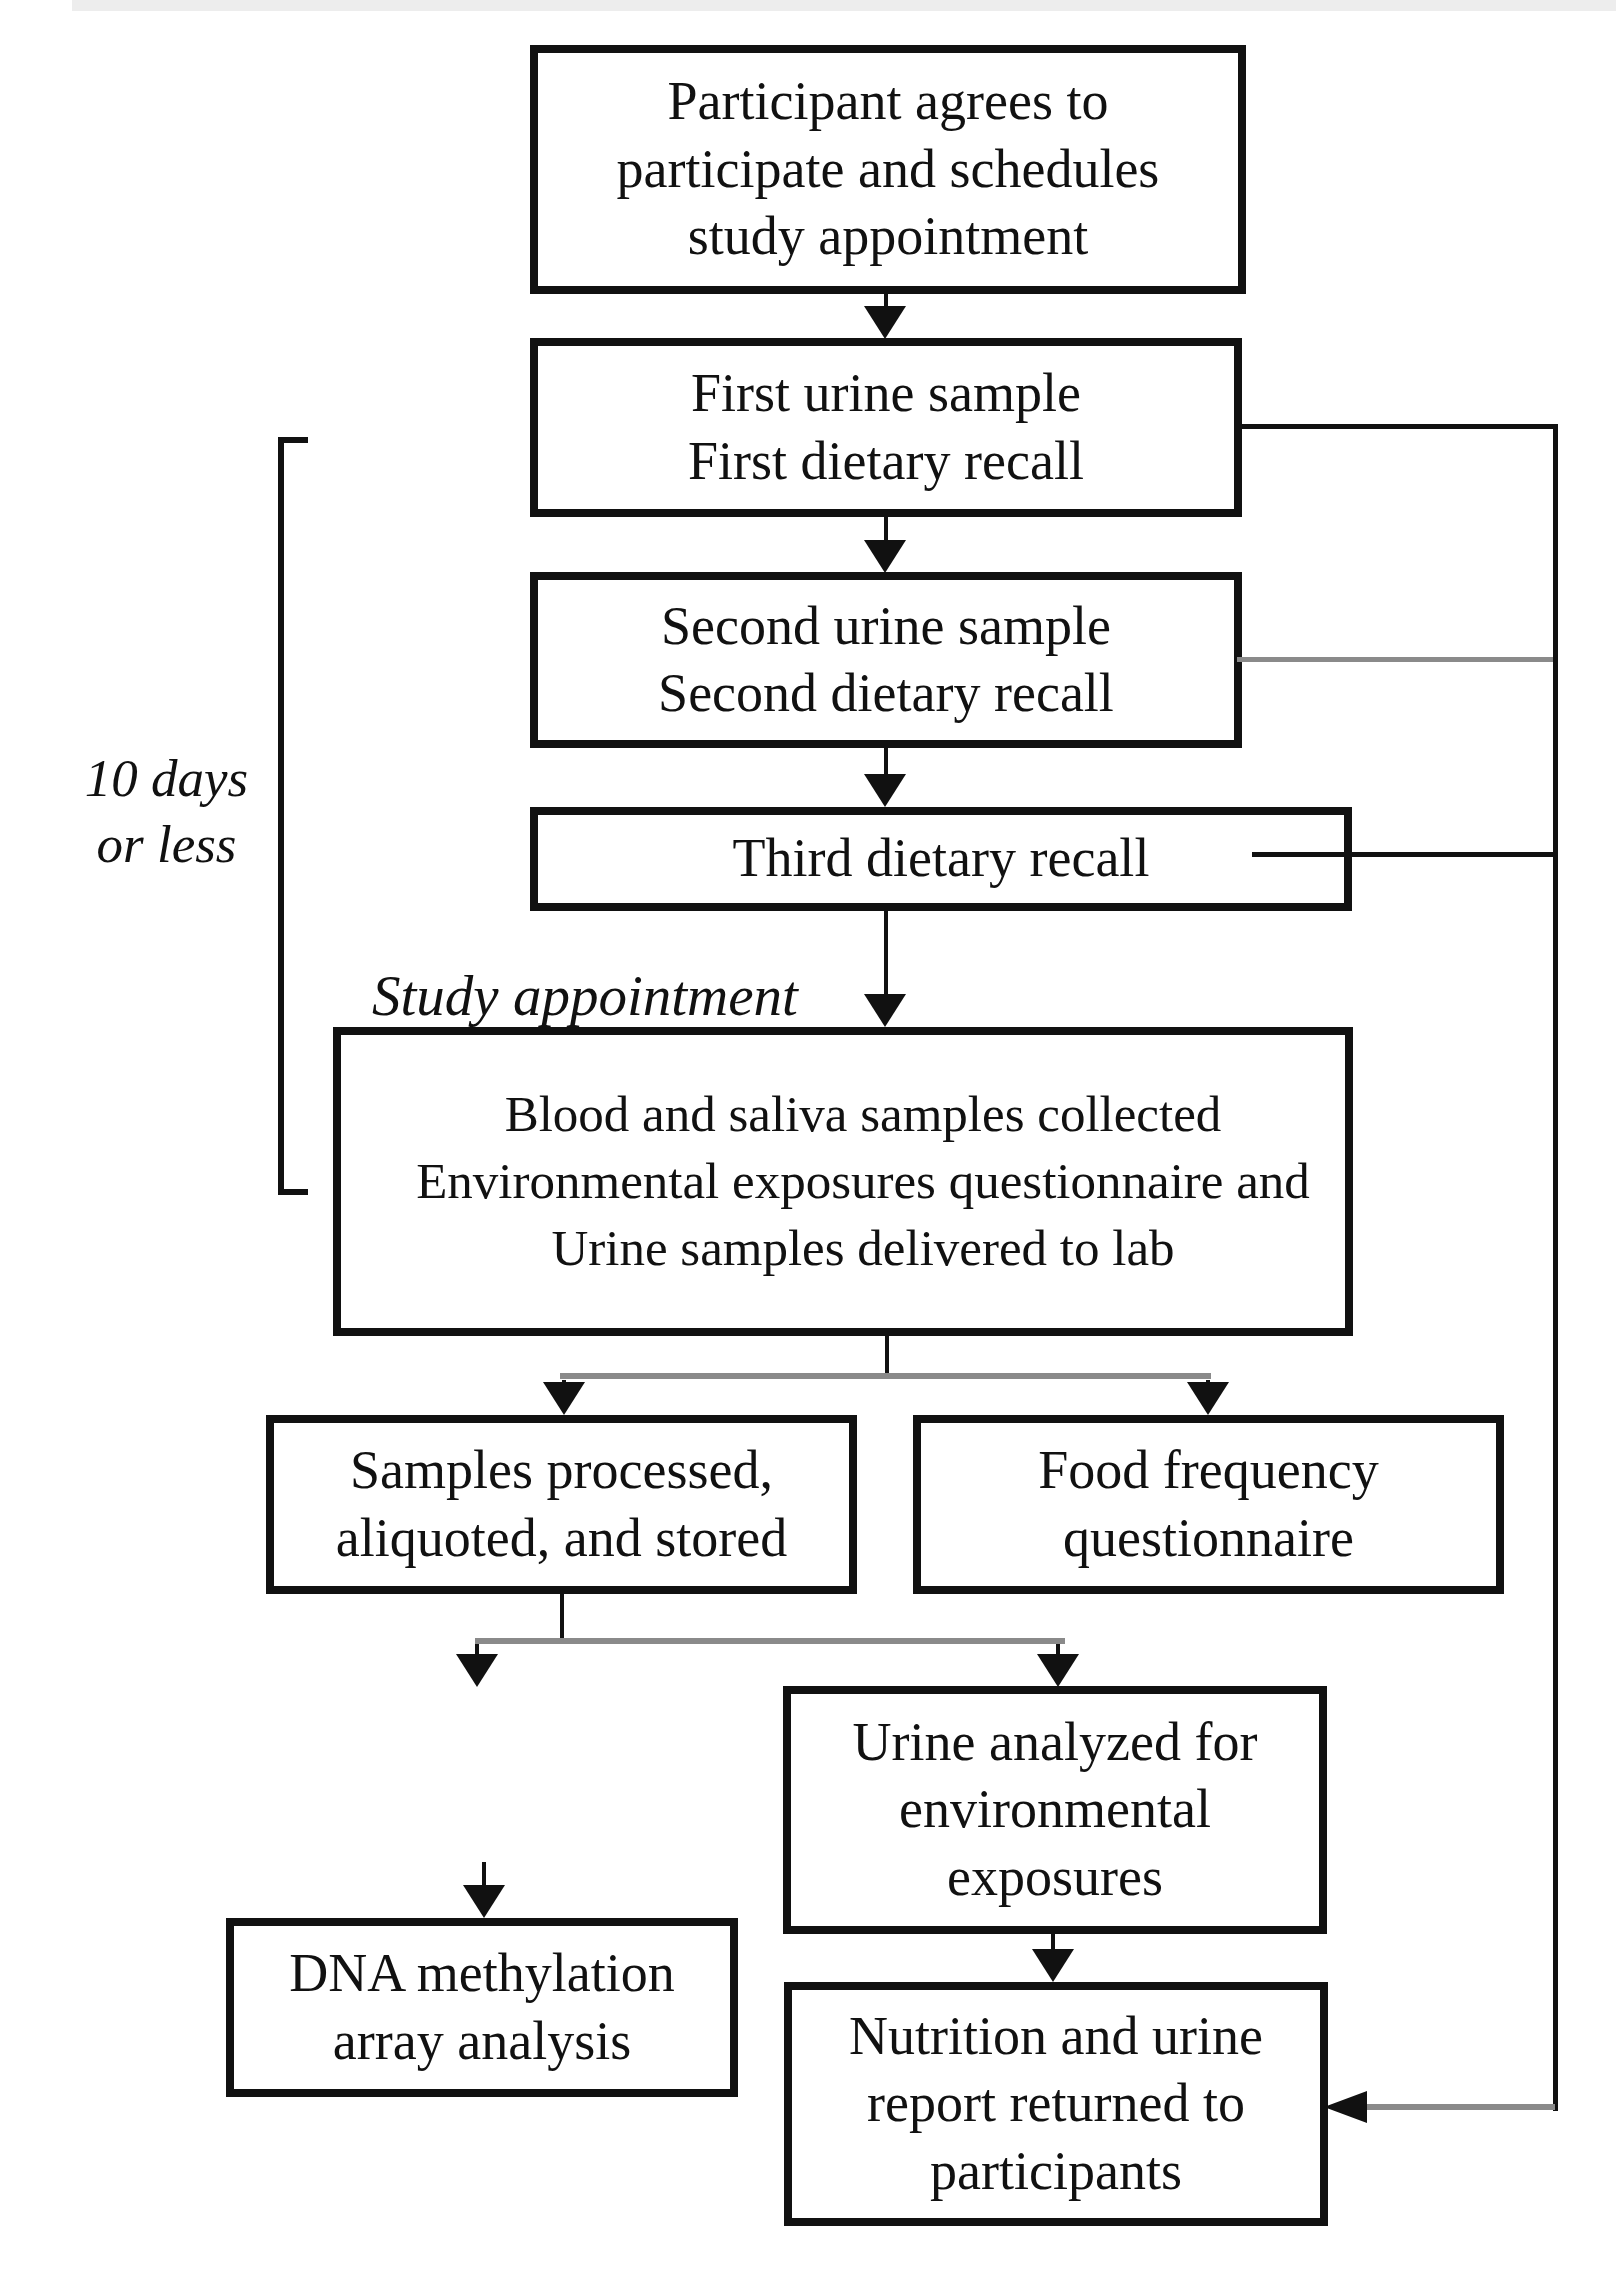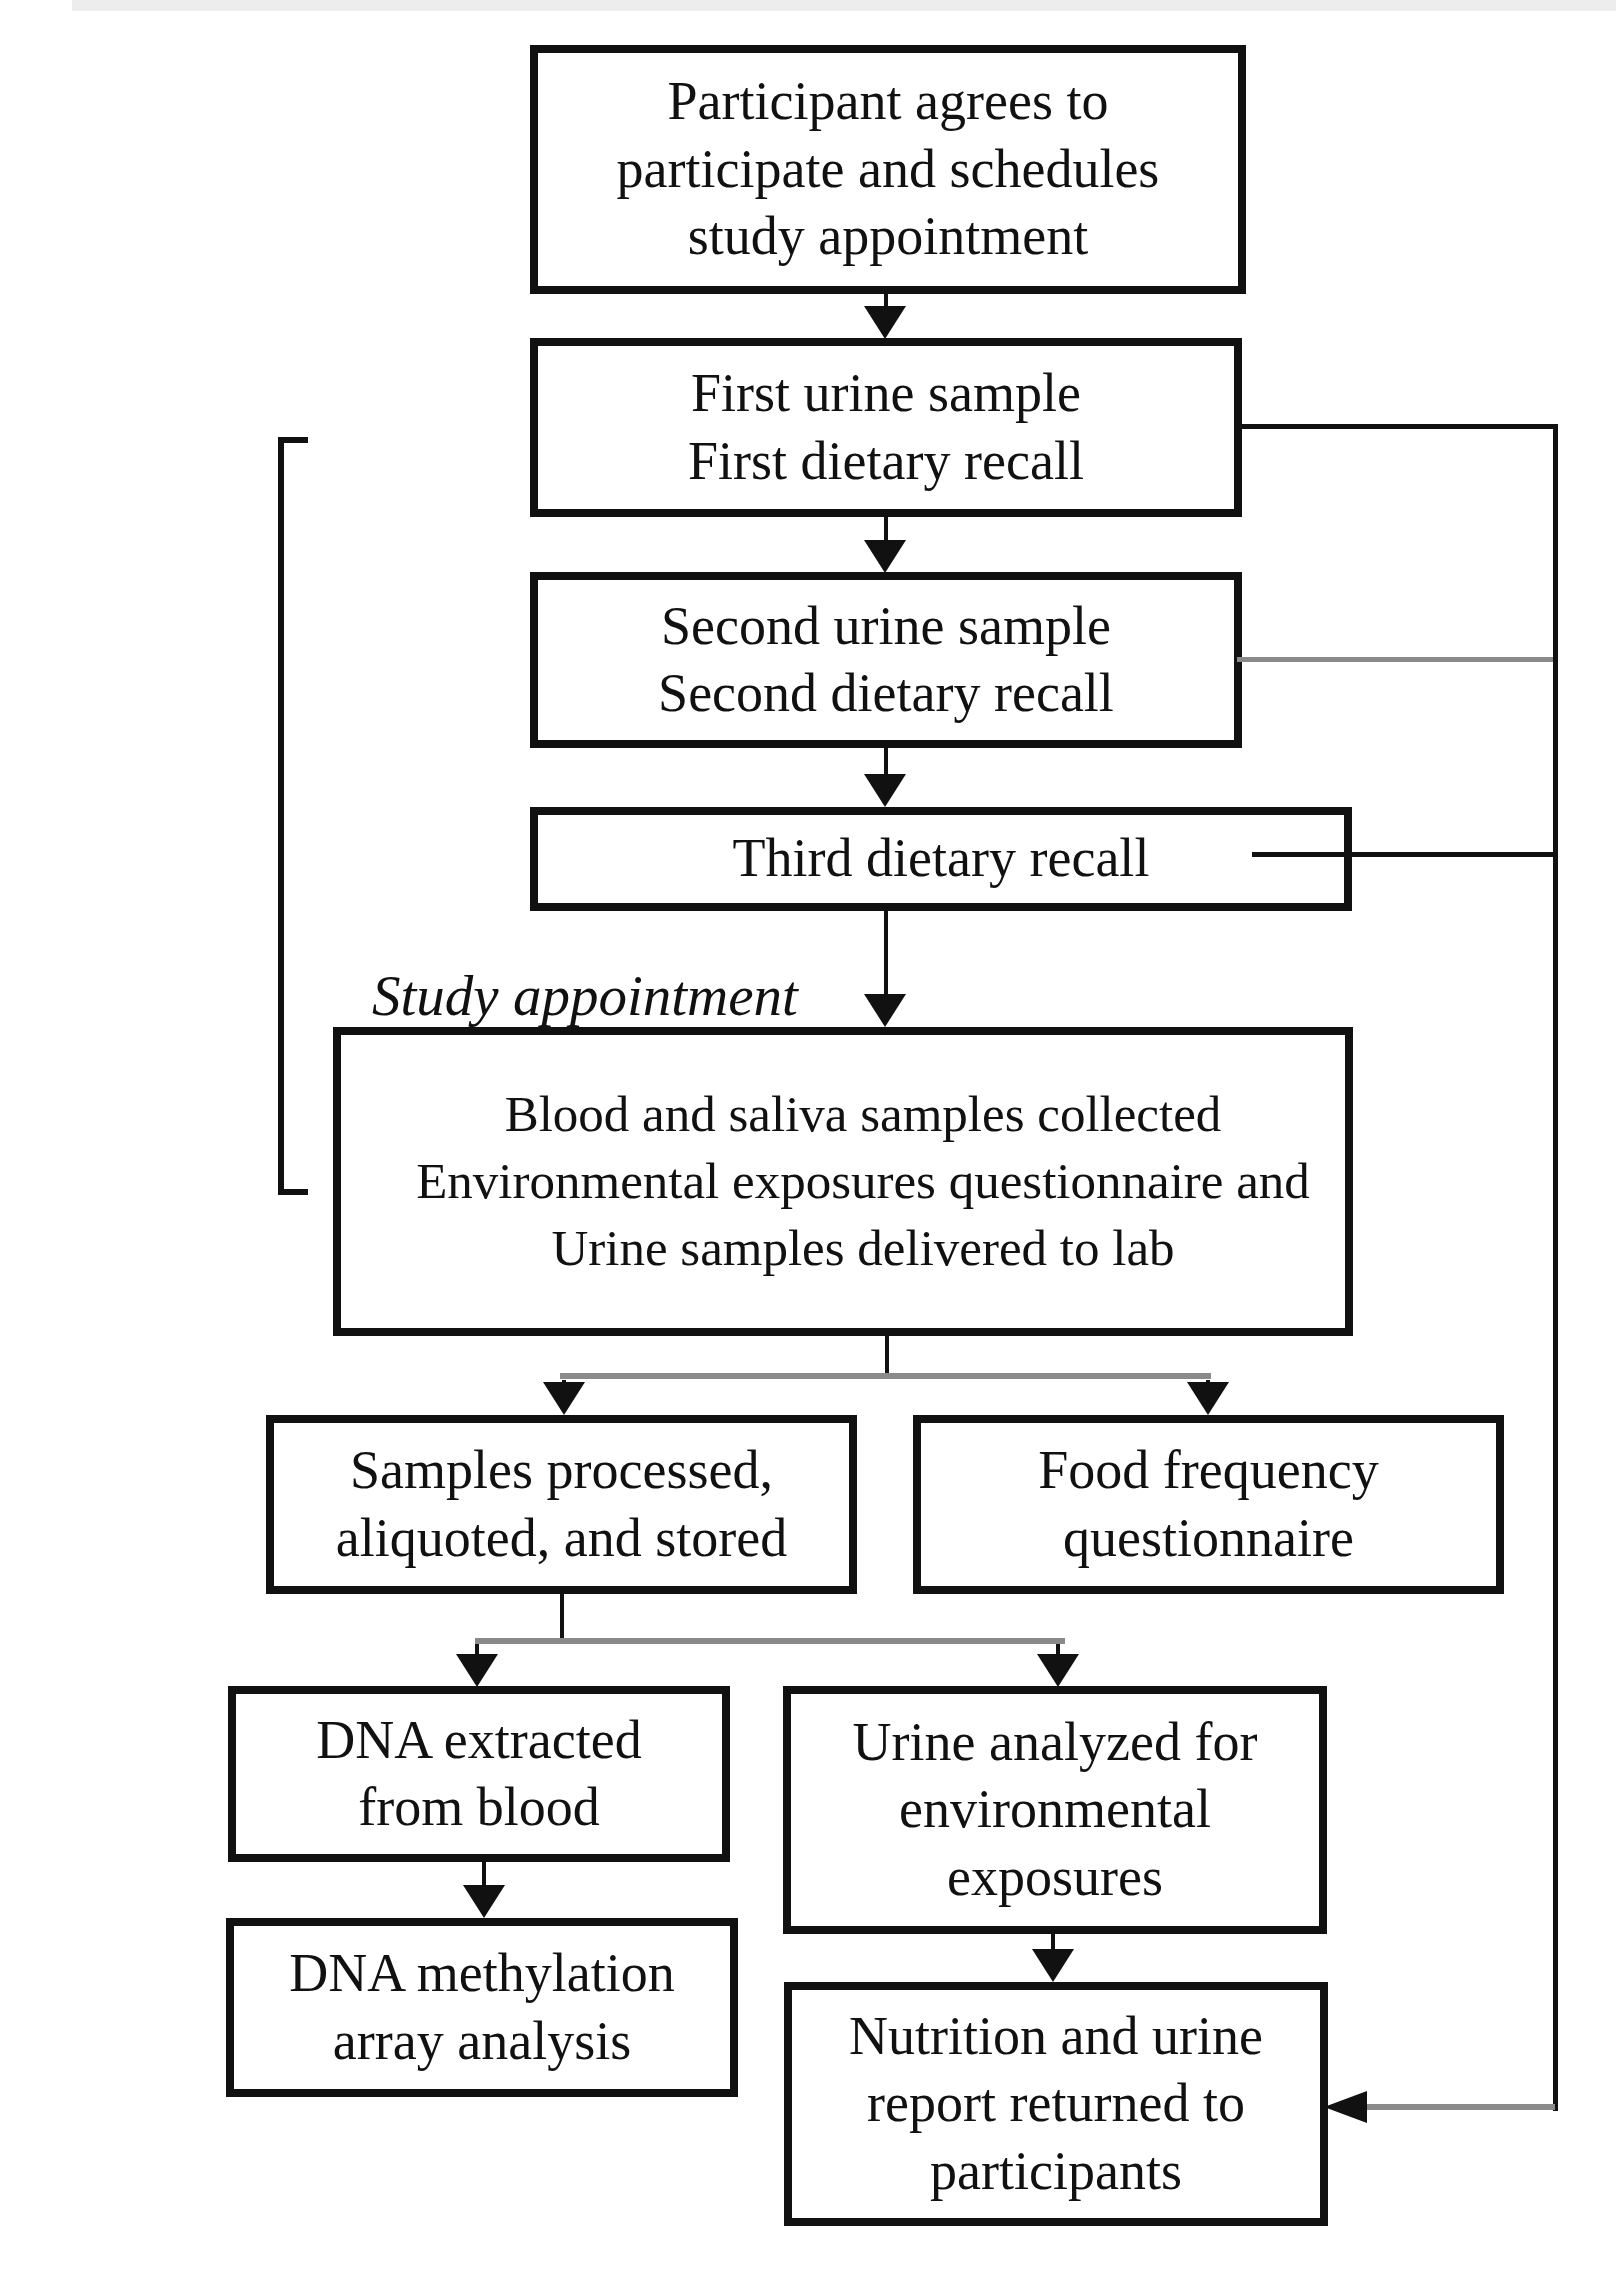--- a/index.html
+++ b/index.html
@@ -105,24 +105,20 @@
   <div class="box" style="left:266px;top:1415px;width:591px;height:179px;">
     <div class="line">Samples processed,</div>
     <div class="line">aliquoted, and stored</div>
   </div>
 
   <div class="box" style="left:913px;top:1415px;width:591px;height:179px;">
     <div class="line">Food frequency</div>
     <div class="line">questionnaire</div>
   </div>
 
-  <div class="box" style="left:228px;top:1686px;width:502px;height:176px;">
-    <div class="line">DNA extracted</div>
-    <div class="line">from blood</div>
-  </div>
 
   <div class="box" style="left:783px;top:1686px;width:544px;height:248px;">
     <div class="line">Urine analyzed for</div>
     <div class="line">environmental</div>
     <div class="line">exposures</div>
   </div>
 
   <div class="box" style="left:226px;top:1918px;width:512px;height:179px;">
     <div class="line">DNA methylation</div>
     <div class="line">array analysis</div>
@@ -170,17 +166,21 @@
   <div class="hline gray" style="left:1237px;top:657px;width:321px;height:5px;"></div>
   <div class="hline" style="left:1252px;top:852px;width:306px;height:5px;"></div>
   <div class="vline" style="left:1553px;top:424px;width:5px;height:1687px;"></div>
   <div class="hline gray" style="left:1365px;top:2104px;width:190px;height:5.7px;"></div>
   <div class="head-left" style="left:1324px;top:2091px;"></div>
 
   <div class="bracket-part" style="left:278px;top:437px;width:5.7px;height:757px;"></div>
   <div class="bracket-part" style="left:278px;top:437px;width:30px;height:5.7px;"></div>
   <div class="bracket-part" style="left:278px;top:1189px;width:30px;height:5.7px;"></div>
 
+  <div class="note duration">
+    <div>10 days</div>
+    <div>or less</div>
+  </div>
 
   <div class="note appointment">Study appointment</div>
 
 </div>
 
 
 </body></html>

